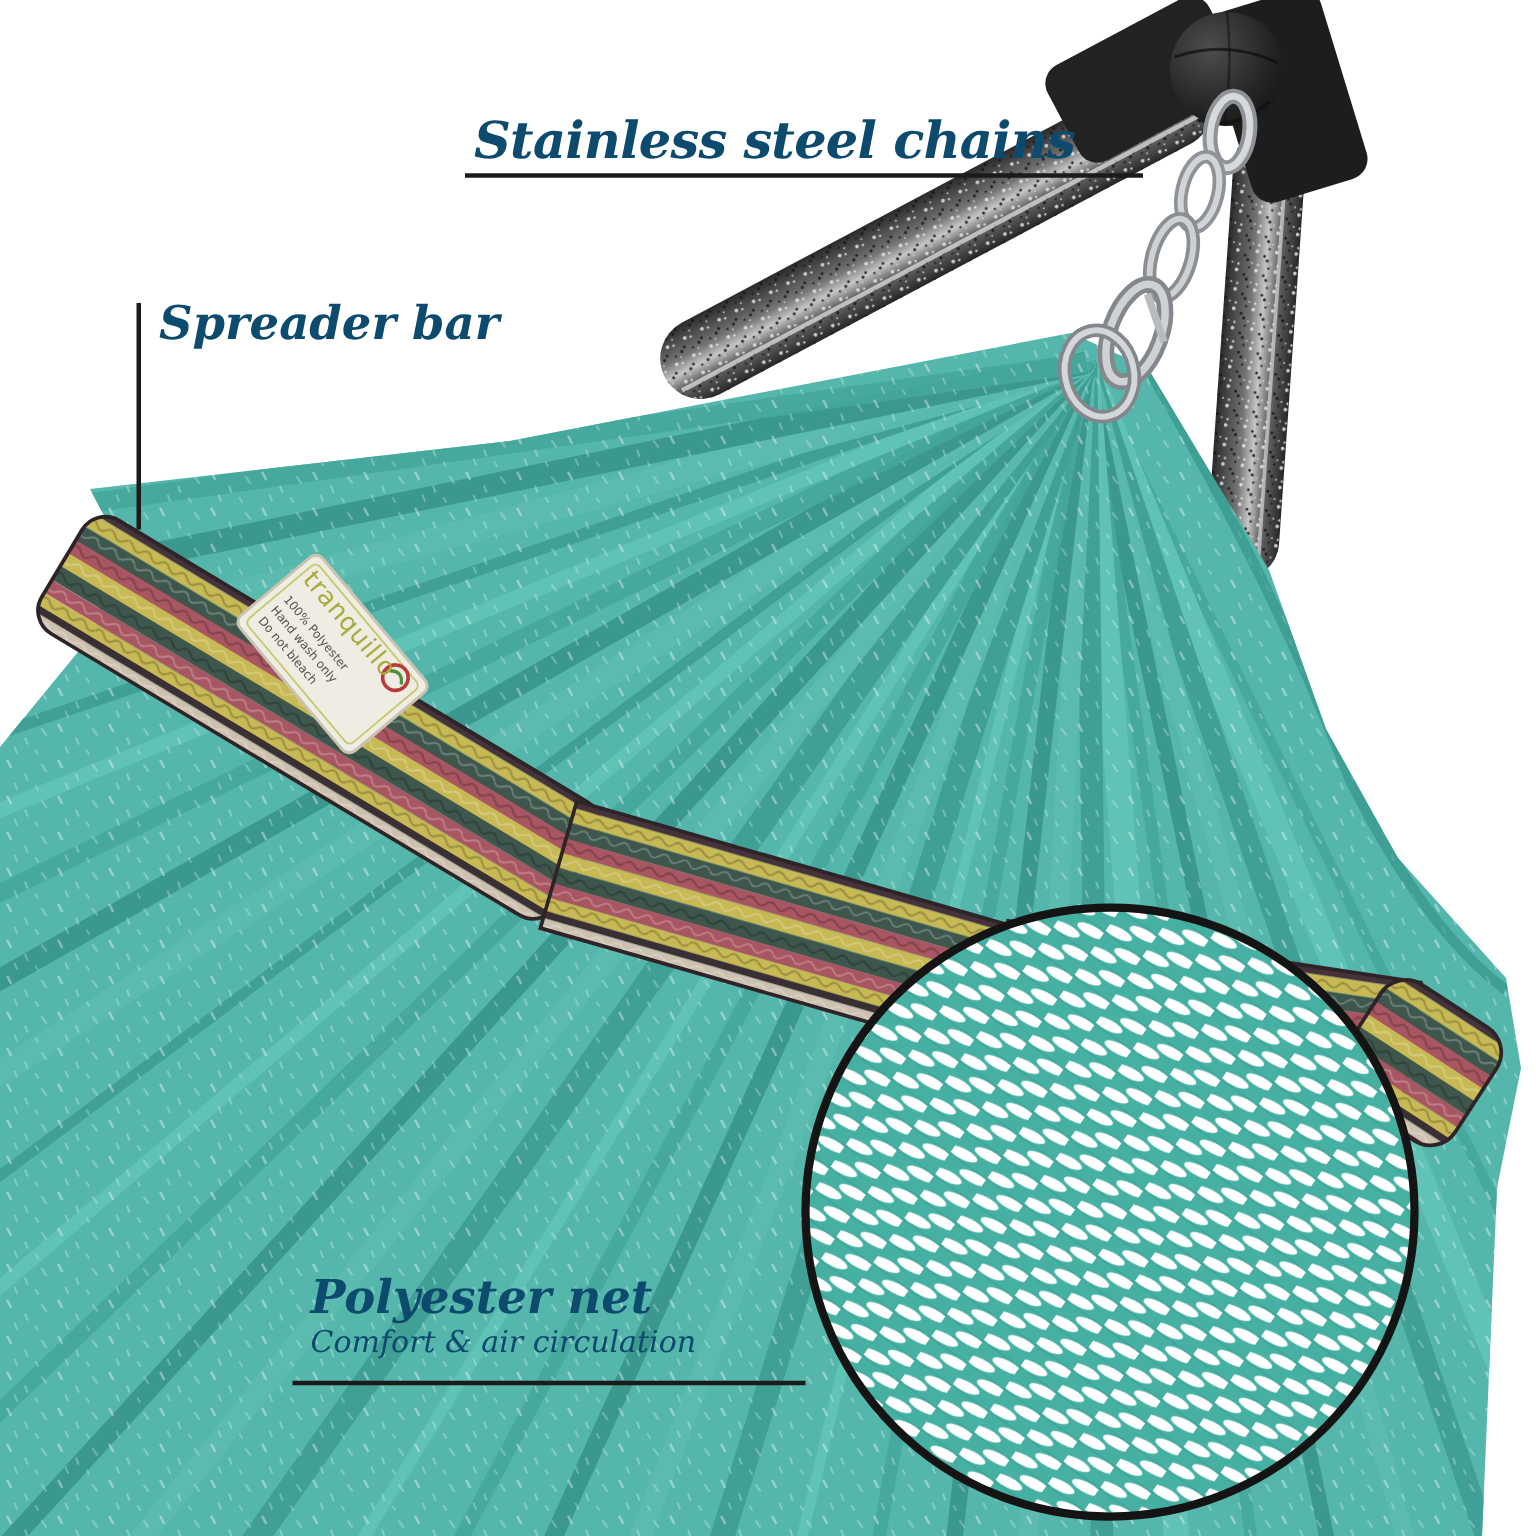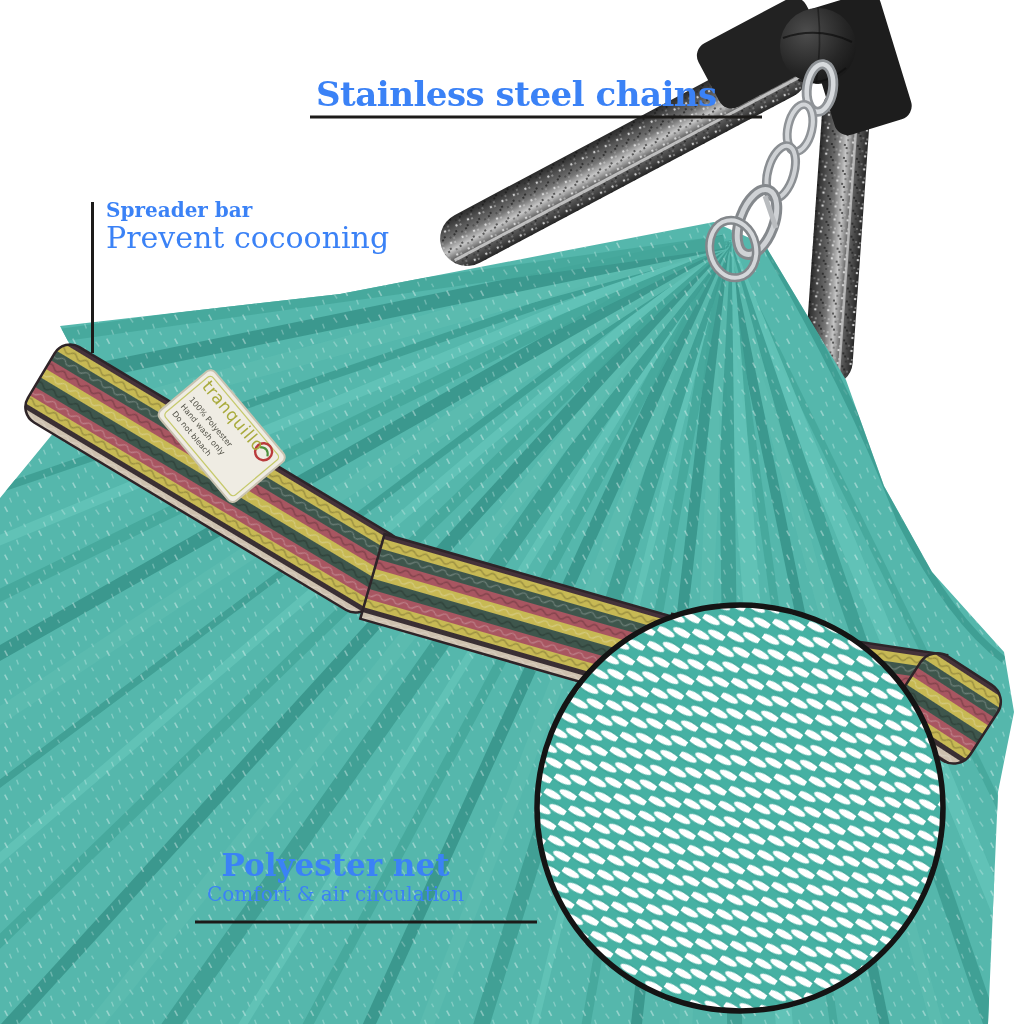--- a/index.html
+++ b/index.html
@@ -1,26 +1,26 @@
 <!DOCTYPE html>
 <html><head>
 <meta charset="utf-8">
 <style>
   html,body{margin:0;padding:0;background:#ffffff;}
   .stage{position:relative;width:1024px;height:1024px;background:#ffffff;overflow:hidden;
          font-family:"DejaVu Serif","Liberation Serif",serif;}
   .stage svg{position:absolute;left:0;top:0;}
-  .ann{position:absolute;color:#3b82f6;}
+  .ann{position:absolute;color:#0c4a6e;font-style:italic;}
   .ann .t{font-weight:bold;}
   #ann-chains{left:316px;top:74px;font-size:34px;font-weight:bold;letter-spacing:-0.5px;}
   #ann-spreader{left:106px;top:199px;line-height:1.12;}
-  #ann-spreader .t{font-size:20px;}
+  #ann-spreader .t{font-size:31px;}
   #ann-spreader .s{font-size:30px;}
   #ann-net{left:207px;top:848px;line-height:1.12;}
-  #ann-net .t{font-size:31px;text-align:center;}
+  #ann-net .t{font-size:31px;}
   #ann-net .s{font-size:20px;}
   .tagbrand{font-family:"DejaVu Sans","Liberation Sans",sans-serif;font-size:17px;fill:#a9ab3c;letter-spacing:.5px;}
   .tagline{font-family:"DejaVu Sans","Liberation Sans",sans-serif;font-size:8px;fill:#55544a;}
 </style>
 </head>
 <body>
 
 <div class="stage">
 <svg width="1024" height="1024" viewBox="0 0 1024 1024">
   <defs>
@@ -199,19 +199,18 @@
     <line x1="92.5" y1="202" x2="92.5" y2="353"></line>
     <line x1="195" y1="922" x2="537" y2="922"></line>
   </g>
 </svg>
 
   <div class="ann" id="ann-chains">
     <div class="t">Stainless steel chains</div>
   </div>
   <div class="ann" id="ann-spreader">
     <div class="t">Spreader bar</div>
-    <div class="s">Prevent cocooning</div>
   </div>
   <div class="ann" id="ann-net">
     <div class="t">Polyester net</div>
     <div class="s">Comfort &amp; air circulation</div>
   </div>
 </div>
 
 </body></html>

